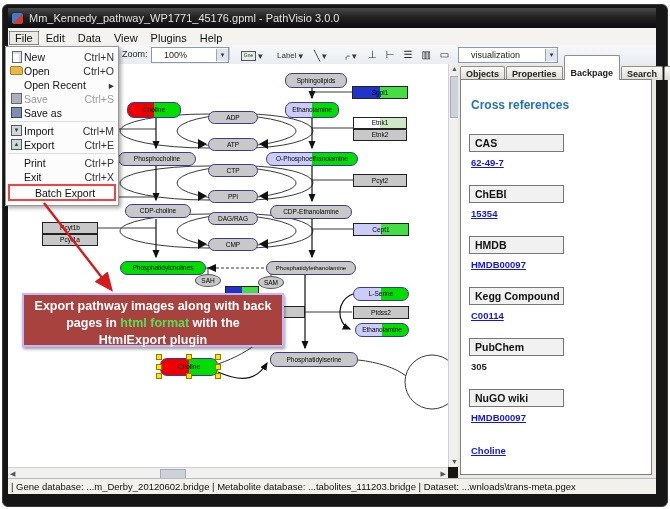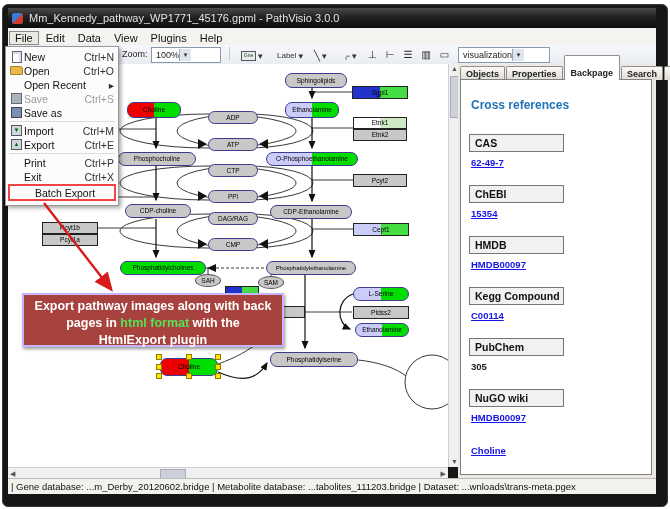--- a/index.html
+++ b/index.html
@@ -5,21 +5,21 @@
   html,body{margin:0;padding:0;background:#ffffff;font-family:"Liberation Sans",sans-serif;}
   .page{position:relative;width:670px;height:509px;overflow:hidden;background:#fff;}
   .frame{position:absolute;left:2px;top:4px;width:664px;height:501px;background:#161616;border:1px solid #3a3a3a;border-radius:6px;}
   .titlebar{position:absolute;left:8px;top:8px;width:648px;height:20px;background:linear-gradient(#4b4b4b,#222 45%,#0c0c0c);display:flex;align-items:center;color:#e4e4e4;font-size:11px;}
   .app-icon{width:11px;height:11px;margin:0 6px 0 4px;border-radius:2px;background:linear-gradient(135deg,#3a7bd5 48%,#d03a2f 52%);box-shadow:0 0 1px #000;}
   .menubar{position:absolute;left:8px;top:28px;width:648px;height:17px;background:#f4f3ef;border-bottom:4px solid #737373;display:flex;align-items:flex-end;font-size:11px;color:#111;}
   .mb-item{padding:1px 6px;margin-left:1px;cursor:default;}
   .mb-item.active{border:1px solid #8a8a8a;background:#eceae4;padding:0 5px;}
   .toolbar{position:absolute;left:8px;top:45px;width:648px;height:19px;background:linear-gradient(#f7f8fb,#e9ecf2);border-bottom:1px solid #c9ccd4;font-size:9px;color:#222;}
   .tb-abs{position:absolute;top:2px;height:14px;display:flex;align-items:center;}
-  .combo{background:#fff;border:1px solid #8a99ab;height:14px;display:flex;align-items:center;font-size:9px;padding-left:4px;justify-content:flex-start;}
+  .combo{background:#fff;border:1px solid #8a99ab;height:14px;display:flex;align-items:center;font-size:9px;padding-left:12px;justify-content:space-between;}
   .combo .caret{width:11px;height:12px;background:#dfe5ee;border-left:1px solid #9aa7b8;display:flex;align-items:center;justify-content:center;font-size:7px;color:#333;}
   .tb-btn{height:15px;border:1px solid transparent;display:flex;align-items:center;padding:0 2px;gap:2px;color:#333;}
   .tb-icon{font-size:10px;line-height:13px;}
   .tb-sep{width:1px;height:13px;background:#c2c6cd;margin:0 3px;}
   .mini-node{width:13px;height:8px;border:1px solid #556;background:#e7efe3;font-size:5px;line-height:7px;text-align:center;color:#234;}
   
   .canvas{position:absolute;left:8px;top:64px;width:440px;height:403px;background:#fff;overflow:hidden;}
   .edges{position:absolute;left:0;top:0;}
   .node{position:absolute;box-sizing:border-box;font-size:6.5px;color:#000;text-align:center;overflow:hidden;white-space:nowrap;}
   .handle{position:absolute;width:6px;height:6px;background:#ffe400;border:1px solid #8f7d00;box-sizing:border-box;z-index:5;}

